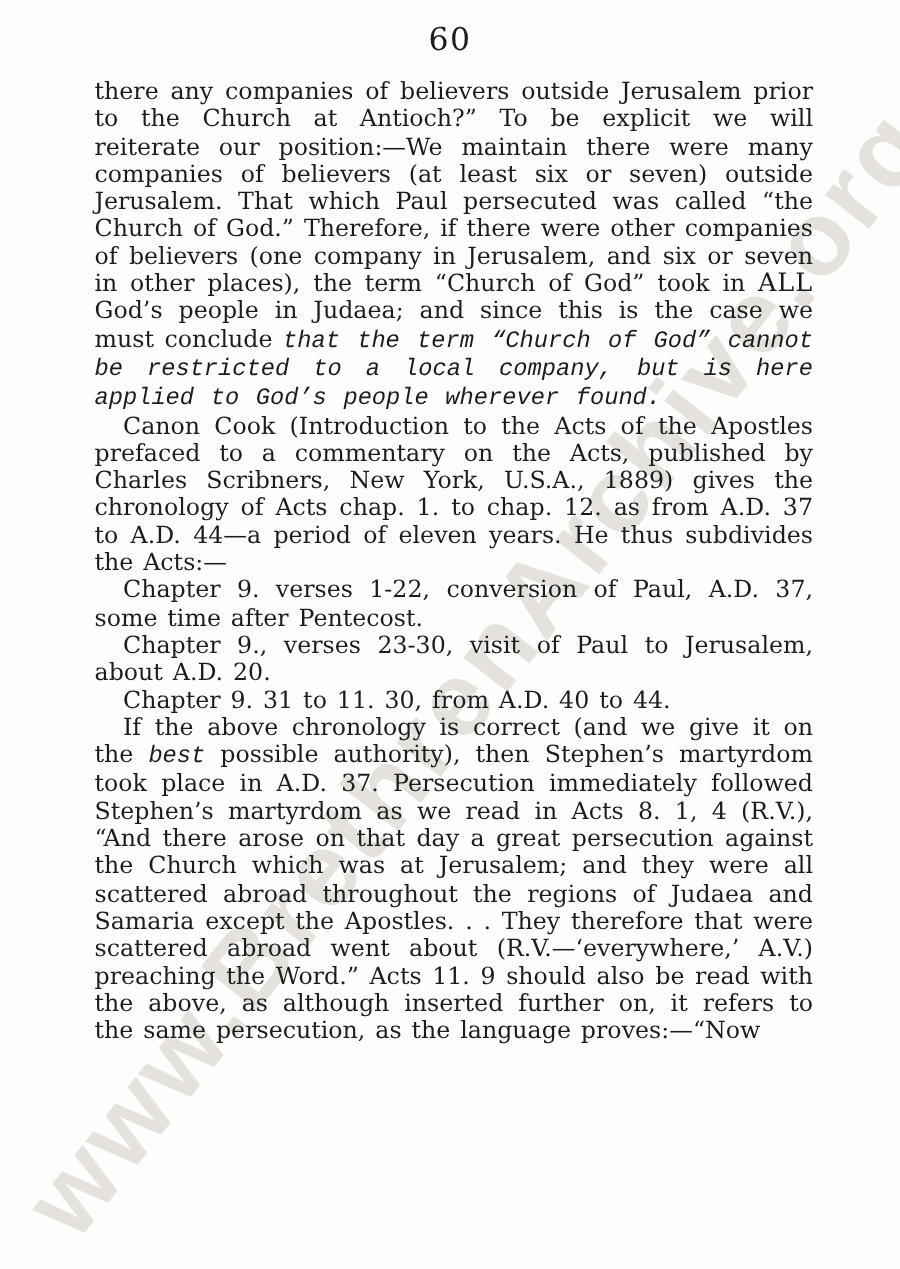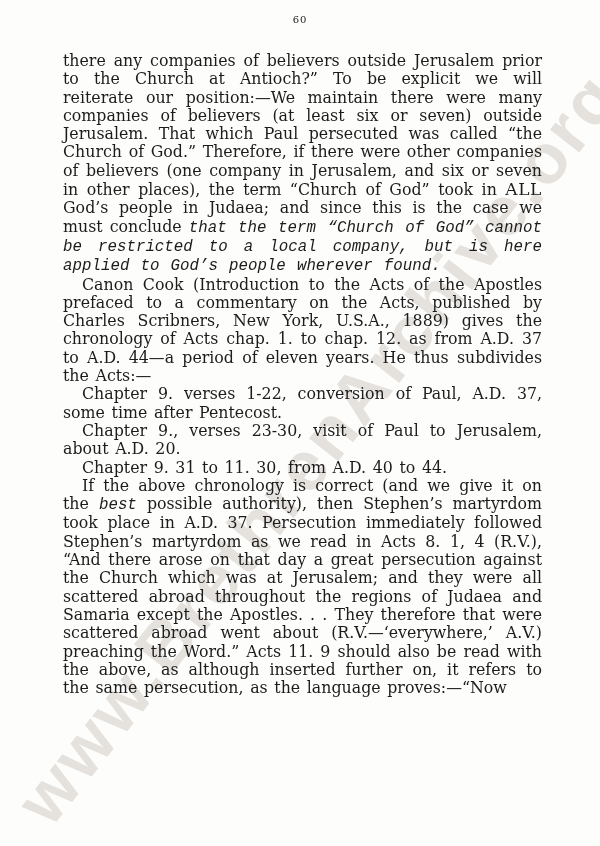--- a/index.html
+++ b/index.html
@@ -31,21 +31,21 @@
     white-space: nowrap;
     z-index: 0;
     user-select: none;
   }
   .page-number {
     position: absolute;
     top: 14px;
     left: 0;
     right: 0;
     text-align: center;
-    font-size: 10px;
+    font-size: 21px;
     letter-spacing: 1px;
     z-index: 1;
   }
   .text-block {
     position: absolute;
     top: 52px;
     left: 63px;
     width: 479px;
     font-size: 15.8px;
     line-height: 18.3px;

